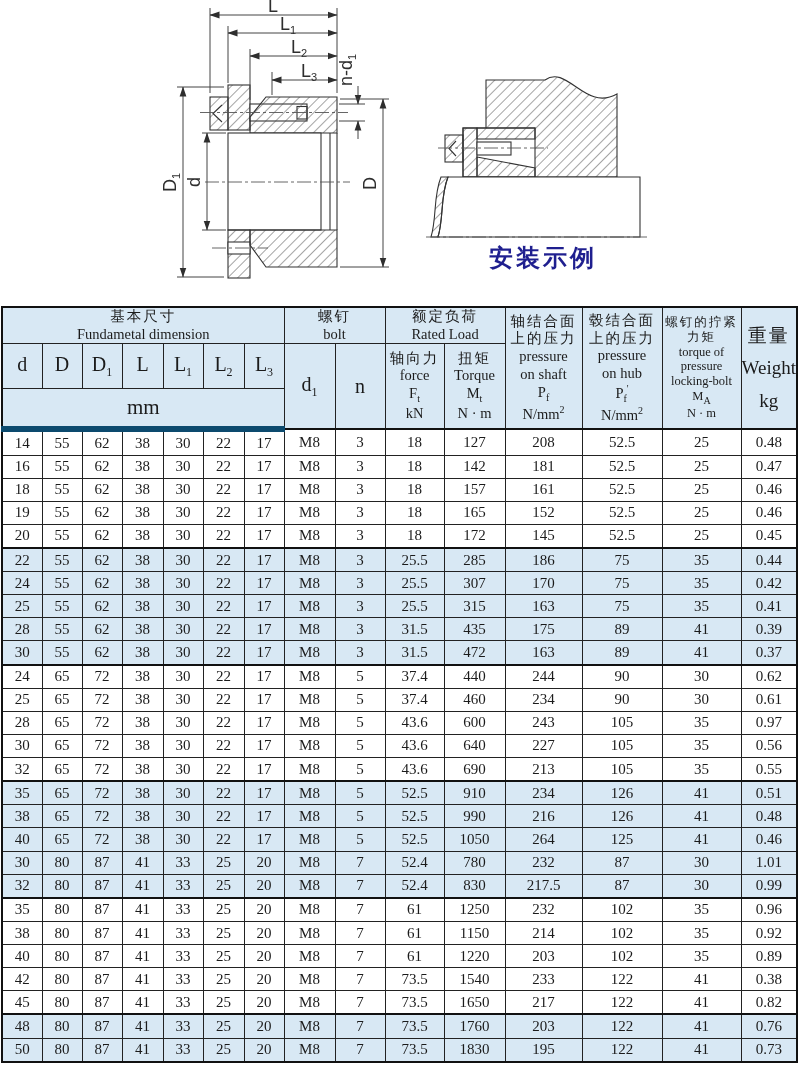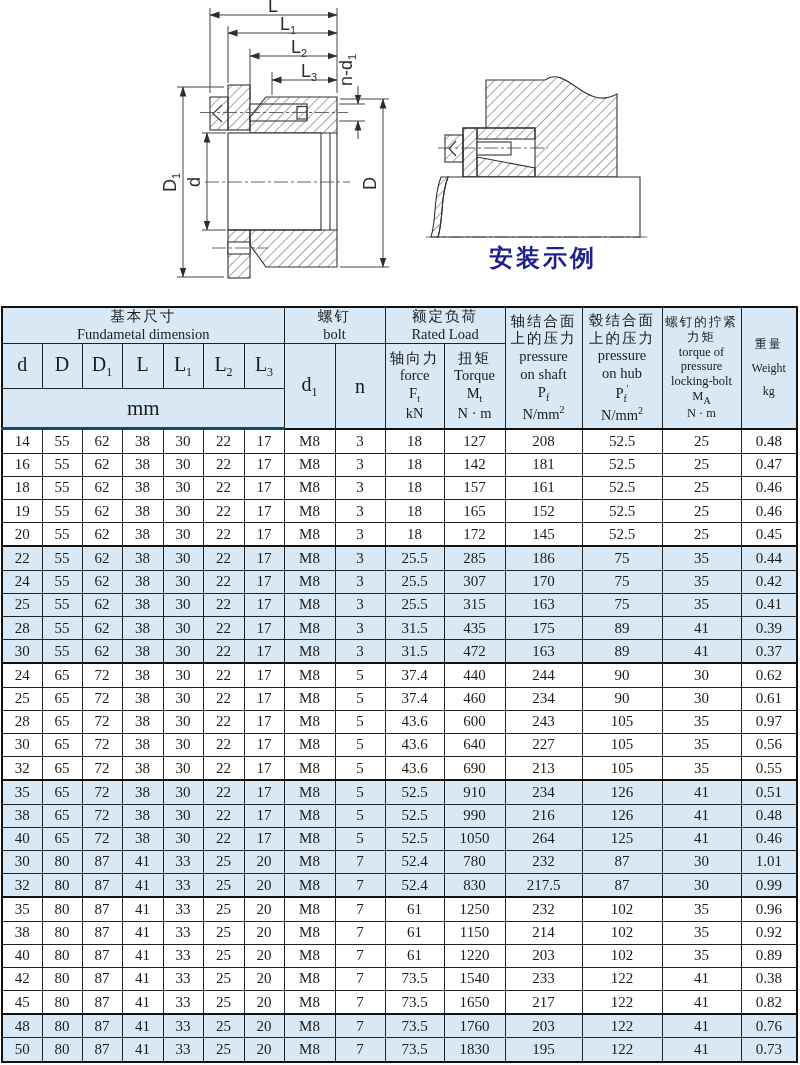--- a/index.html
+++ b/index.html
@@ -12,31 +12,31 @@
   .dimtxt{font-family:"Liberation Sans","DejaVu Sans",sans-serif;fill:#2e2e2e;font-size:18px;}
   .dimtxt .sub{font-size:11px;}
   #tablebox{position:absolute;top:306px;left:1px;width:797px;height:757px;}
   table{width:797px;height:757px;table-layout:fixed;border-collapse:collapse;}
   th,td{border:1px solid #222;text-align:center;vertical-align:middle;padding:0;font-weight:normal;}
   table{border:2px solid #111;}
   thead th{background:#d8e8f4;}
   thead tr.r1{height:35px;padding-left:33px;}
   thead tr.r2{height:45px;}
   thead tr.r3{height:40px;}
-  thead tr.r3 th{border-bottom:3px solid #0c4a6e;}
+  thead tr.r3 th{border-bottom:6px solid #0c4a6e;}
   th .zh{font-size:15px;letter-spacing:2px;}
   th .en{font-size:15px;}
   th .ln{display:block;line-height:1.22;font-size:14.5px;}
   th .ln.small{font-size:12.5px;line-height:1.18;text-align:center;}
   sub{font-size:10px;}
   sup,.prime{font-size:10px;vertical-align:super;}
   .dimhead{font-size:20px;}
   .dimhead sub{font-size:12px;}
   .mmcell{font-size:21px;}
-  .wspread .ln{margin:9px 0;font-size:12px;}
+  .wspread .ln{margin:9px 0;font-size:19px;}
   tbody td{font-size:15px;}
   tbody tr.hl td{background:#d8e8f4;}
   tbody tr.gs td{border-top:2px solid #111;}
 </style>
 </head>
 <body>
 
 <svg id="drawing" viewBox="0 0 800 300">
   <defs>
     <pattern id="h1" patternUnits="userSpaceOnUse" width="7" height="7" patternTransform="rotate(45)">

